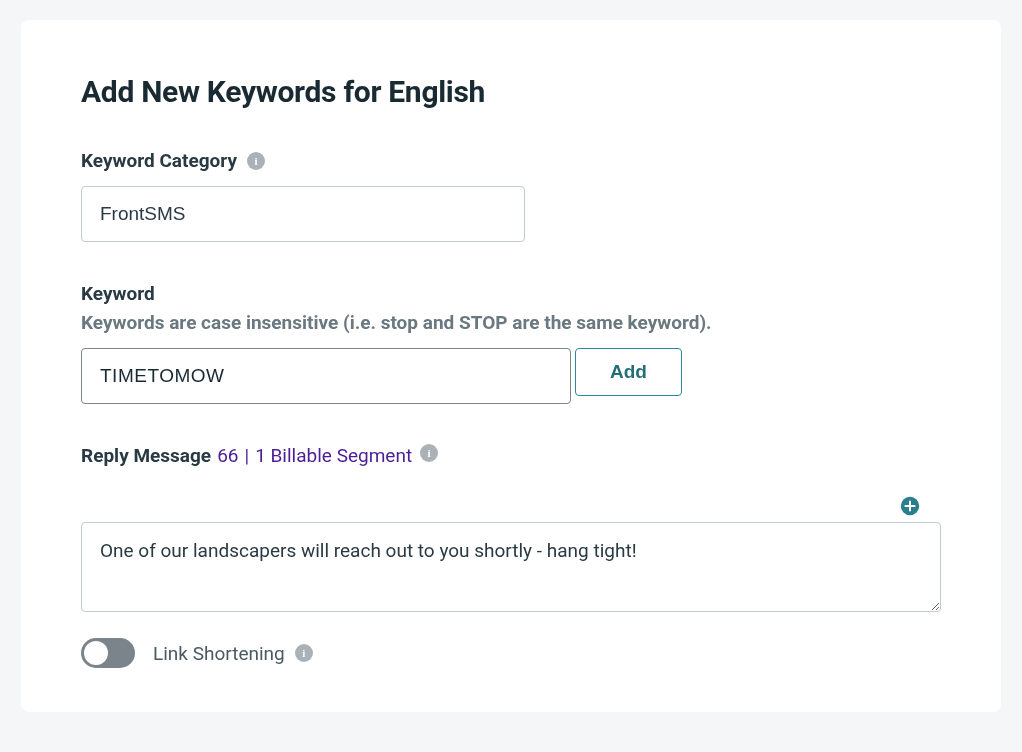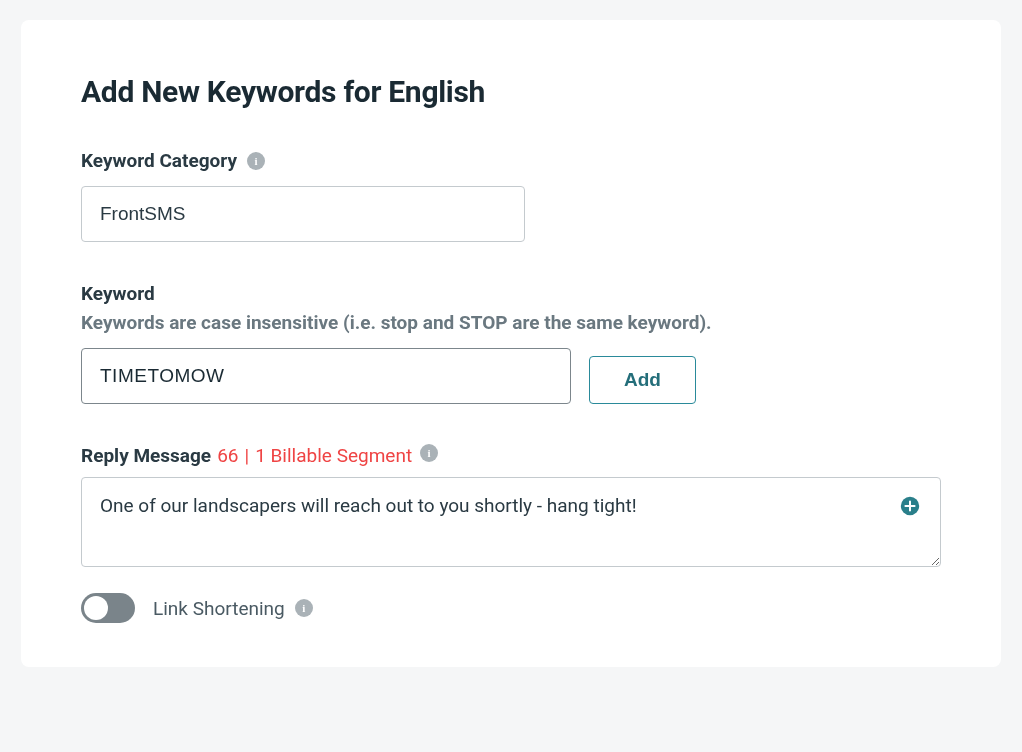--- a/index.html
+++ b/index.html
@@ -66,22 +66,22 @@
       padding: 16px 18px;
       font-size: 19px;
       border: 1px solid #c4cacE;
       border-radius: 4px;
       color: #2a3a43;
       background: #fff;
       margin-top: 8px;
     }
     .keyword-row {
       display: flex;
-      align-items: flex-end;
-      gap: 18px;
+      align-items: flex-start;
+      gap: 4px;
     }
     .keyword-input {
       width: 490px;
       padding: 16px 18px;
       font-size: 19px;
       border: 1px solid #7c868c;
       border-radius: 4px;
       color: #1a2a33;
       background: #fff;
       letter-spacing: 0.5px;
@@ -103,37 +103,38 @@
       align-items: flex-start;
       gap: 6px;
       margin-bottom: 10px;
       flex-wrap: wrap;
     }
     .reply-label .bold {
       font-weight: 700;
     }
     .reply-label .meta {
       font-weight: 400;
-      color: #ef4444;
+      color: #4c1d95;
     }
     .textarea-wrap {
       position: relative;
       width: 100%;
     }
     .reply-textarea {
       width: 100%;
       min-height: 90px;
       padding: 16px 30px 16px 18px;
       font-size: 19px;
       border: 1px solid #c4cace;
       border-radius: 4px;
       color: #2a3a43;
       background: #fff;
       font-family: inherit;
       resize: both;
+      margin-top: 45px;
     }
     .plus-icon {
       position: absolute;
       top: 18px;
       right: 20px;
       width: 22px;
       height: 22px;
       display: flex;
       align-items: center;
       justify-content: center;

